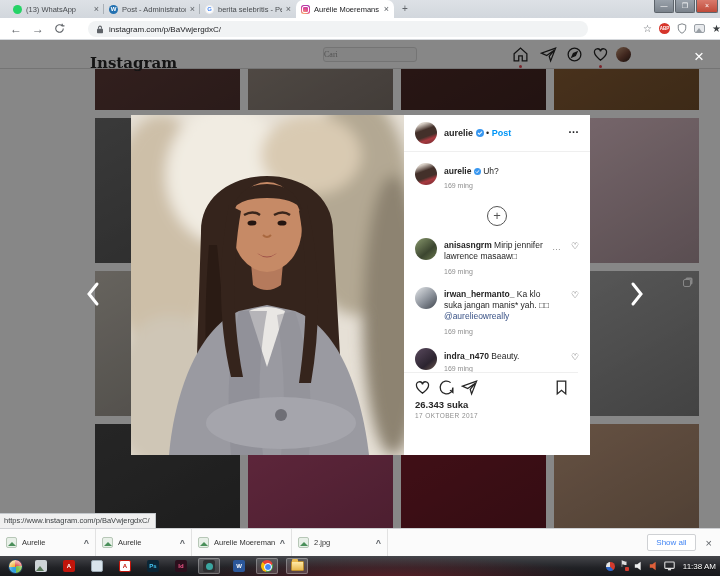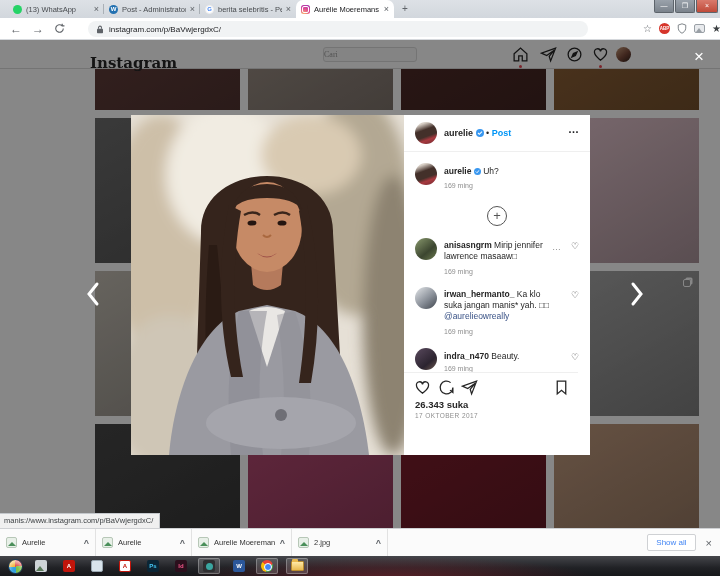--- a/index.html
+++ b/index.html
@@ -377,21 +377,21 @@
                 <path d="M6 3h12v18l-6-5-6 5z"></path>
               </svg>
           </span>
           <div class="likes">26.343 suka</div>
           <div class="pdate">17 OKTOBER 2017</div>
         </div>
       </div>
     </div>
   </div>
 
-  <div class="statusbub">manis://www.instagram.com/p/BaVwjergdxC/</div>
+  <div class="statusbub">https://www.instagram.com/p/BaVwjergdxC/</div>
 
   <div class="dlbar">
     <div class="dlitem">
       <span class="dlic"></span>
       <span class="nm">Aurelie</span>
       <span class="caret">^</span>
     </div>
     <div class="dlitem">
       <span class="dlic"></span>
       <span class="nm">Aurelie</span>
@@ -442,14 +442,29 @@
       </div>
     <div class="tbtn" style="left:228px">
         <span class="appic" style="background:#2b579a">W</span>
       </div>
     <div class="tbtn open" style="left:256px">
         <span class="chromeic"></span>
       </div>
     <div class="tbtn open" style="left:286px">
         <span class="folderic"></span>
       </div>
+    <div class="tray">
+      <span class="ball"></span>
+      <span class="flagic"></span>
+      <svg width="10" height="10" viewBox="0 0 12 12">
+          <path d="M1 4h3l4-3v10L4 8H1z" fill="#eee"></path>
+        </svg>
+      <svg width="10" height="10" viewBox="0 0 12 12">
+          <path d="M1 4h3l4-3v10L4 8H1z" fill="#e0603a"></path>
+        </svg>
+      <svg width="11" height="10" viewBox="0 0 14 12">
+          <rect x="1" y="1" width="12" height="8" rx="1" fill="none" stroke="#ddd" stroke-width="1.4"></rect>
+          <rect x="5" y="9.5" width="4" height="2" fill="#ddd"></rect>
+        </svg>
+      <span class="clock">11:38 AM</span>
+    </div>
   </div>
 </div>
 
 </body></html>

